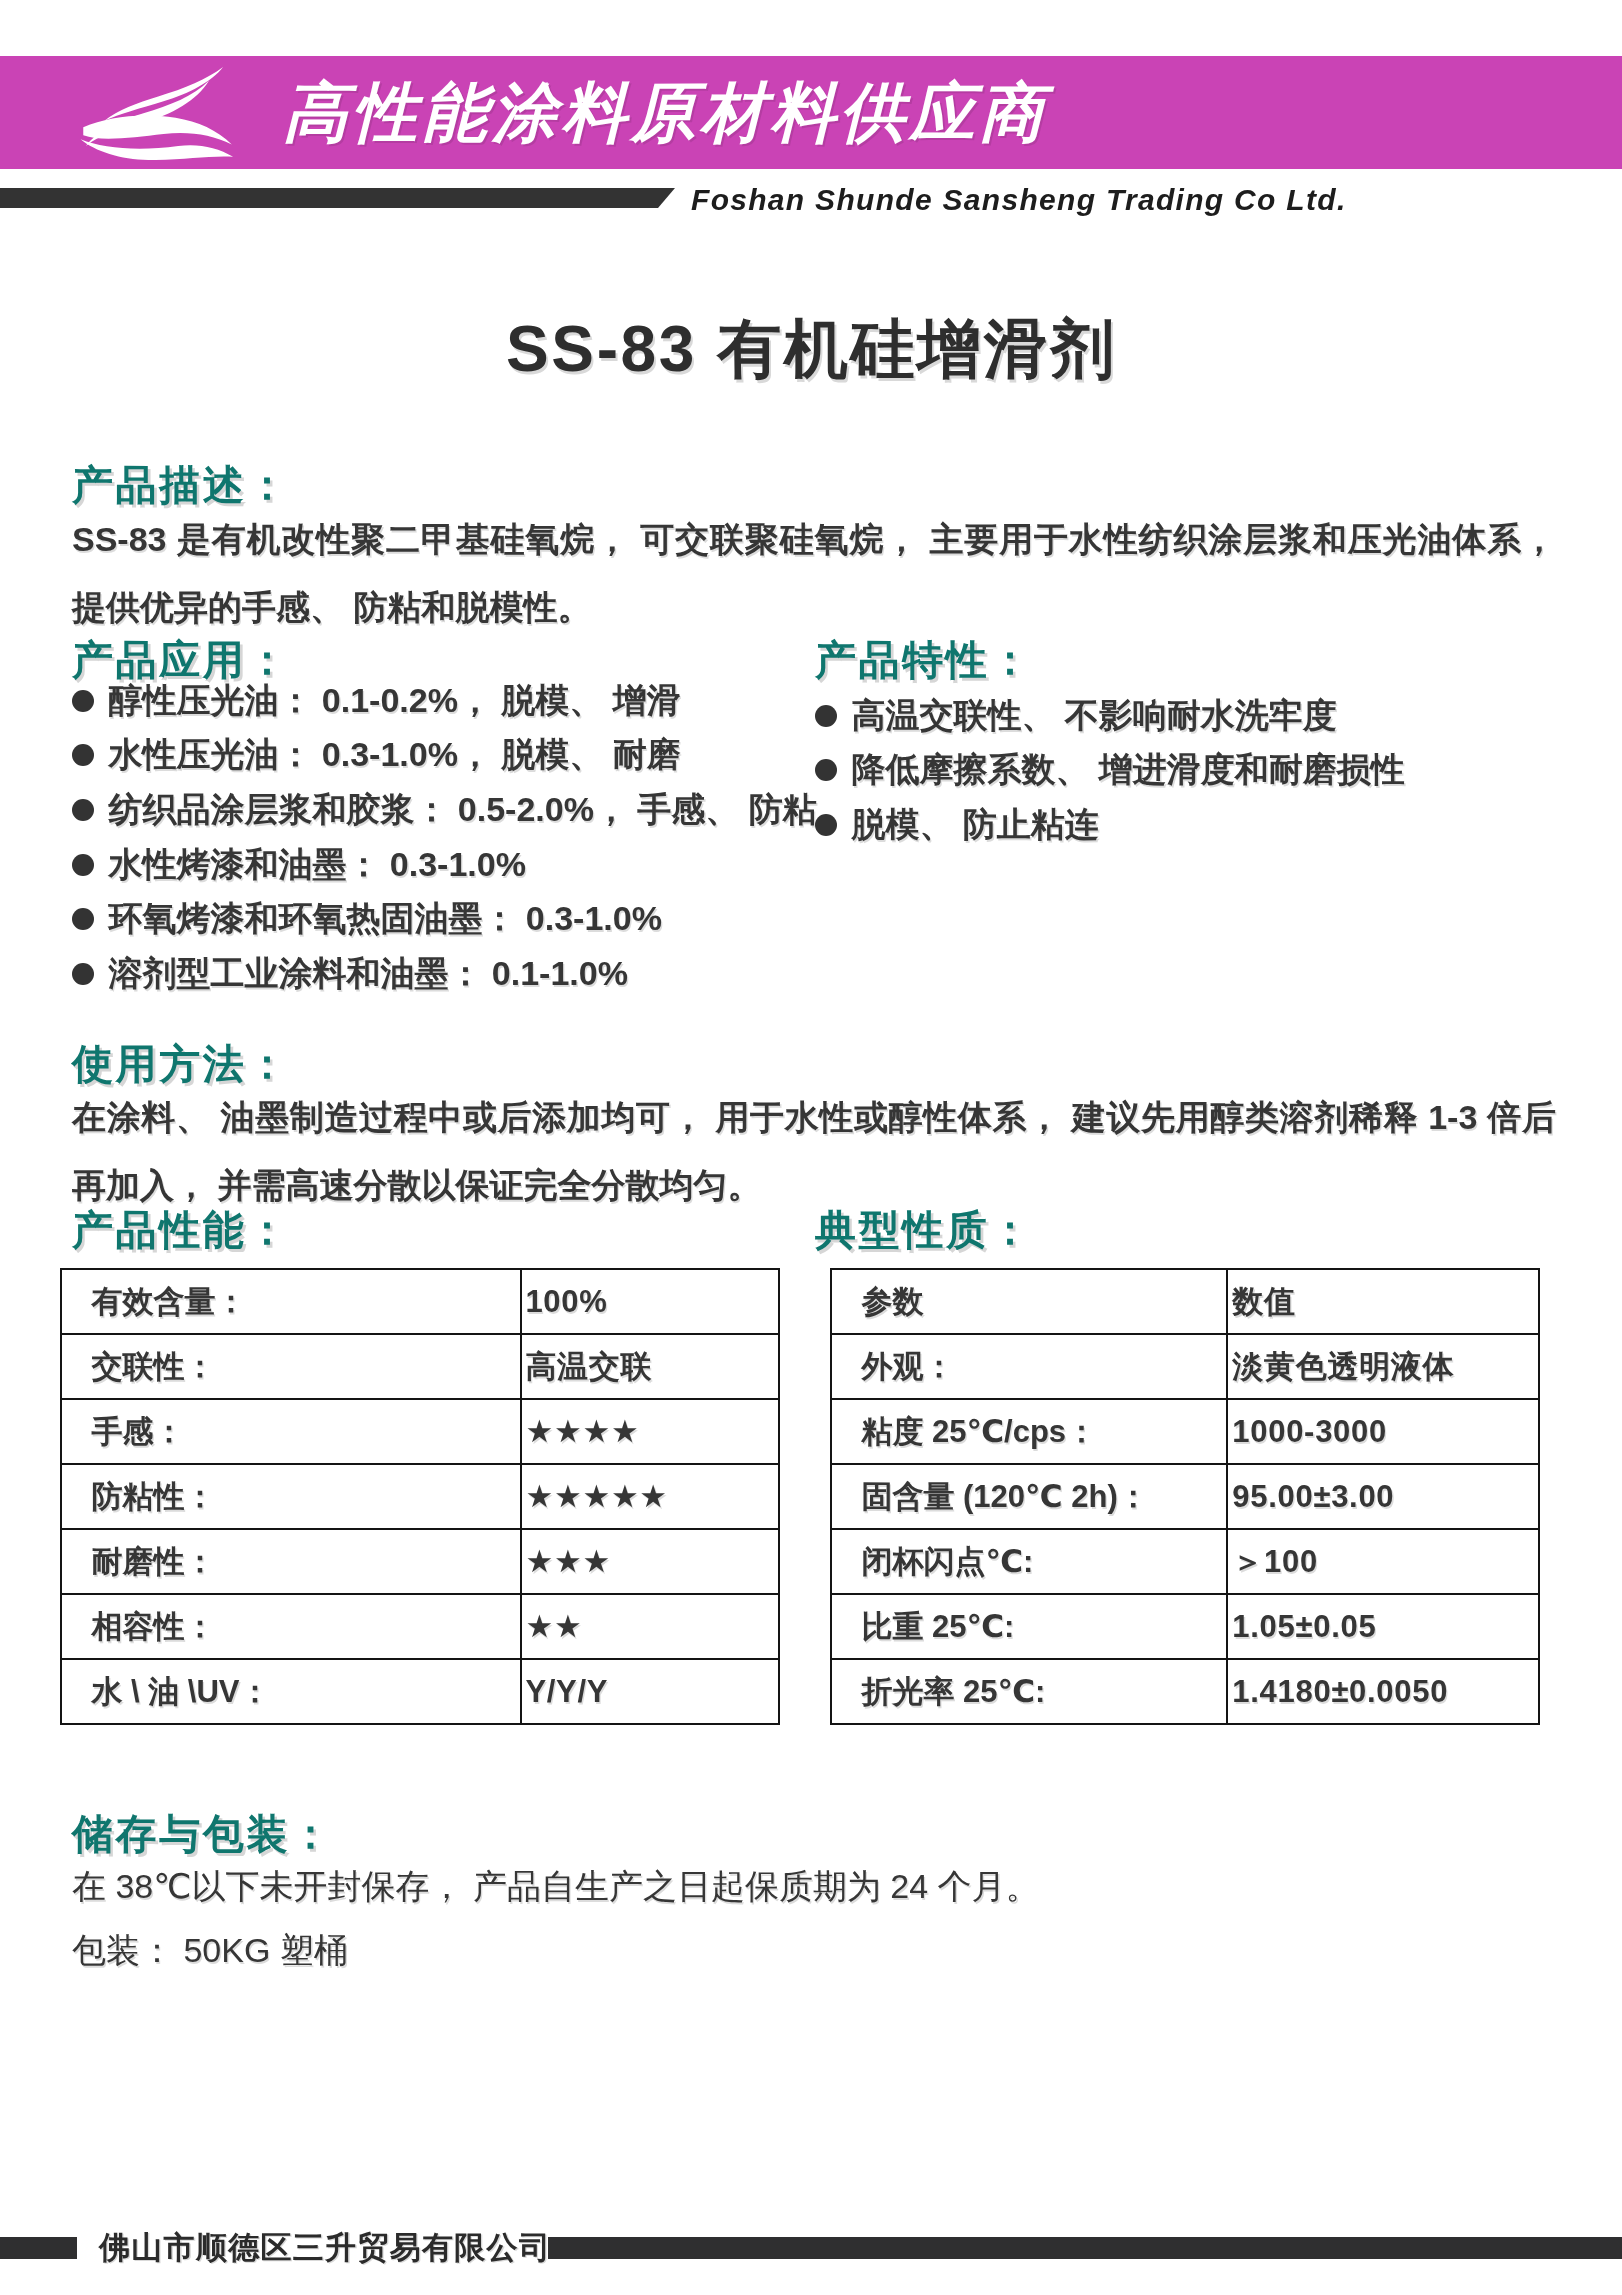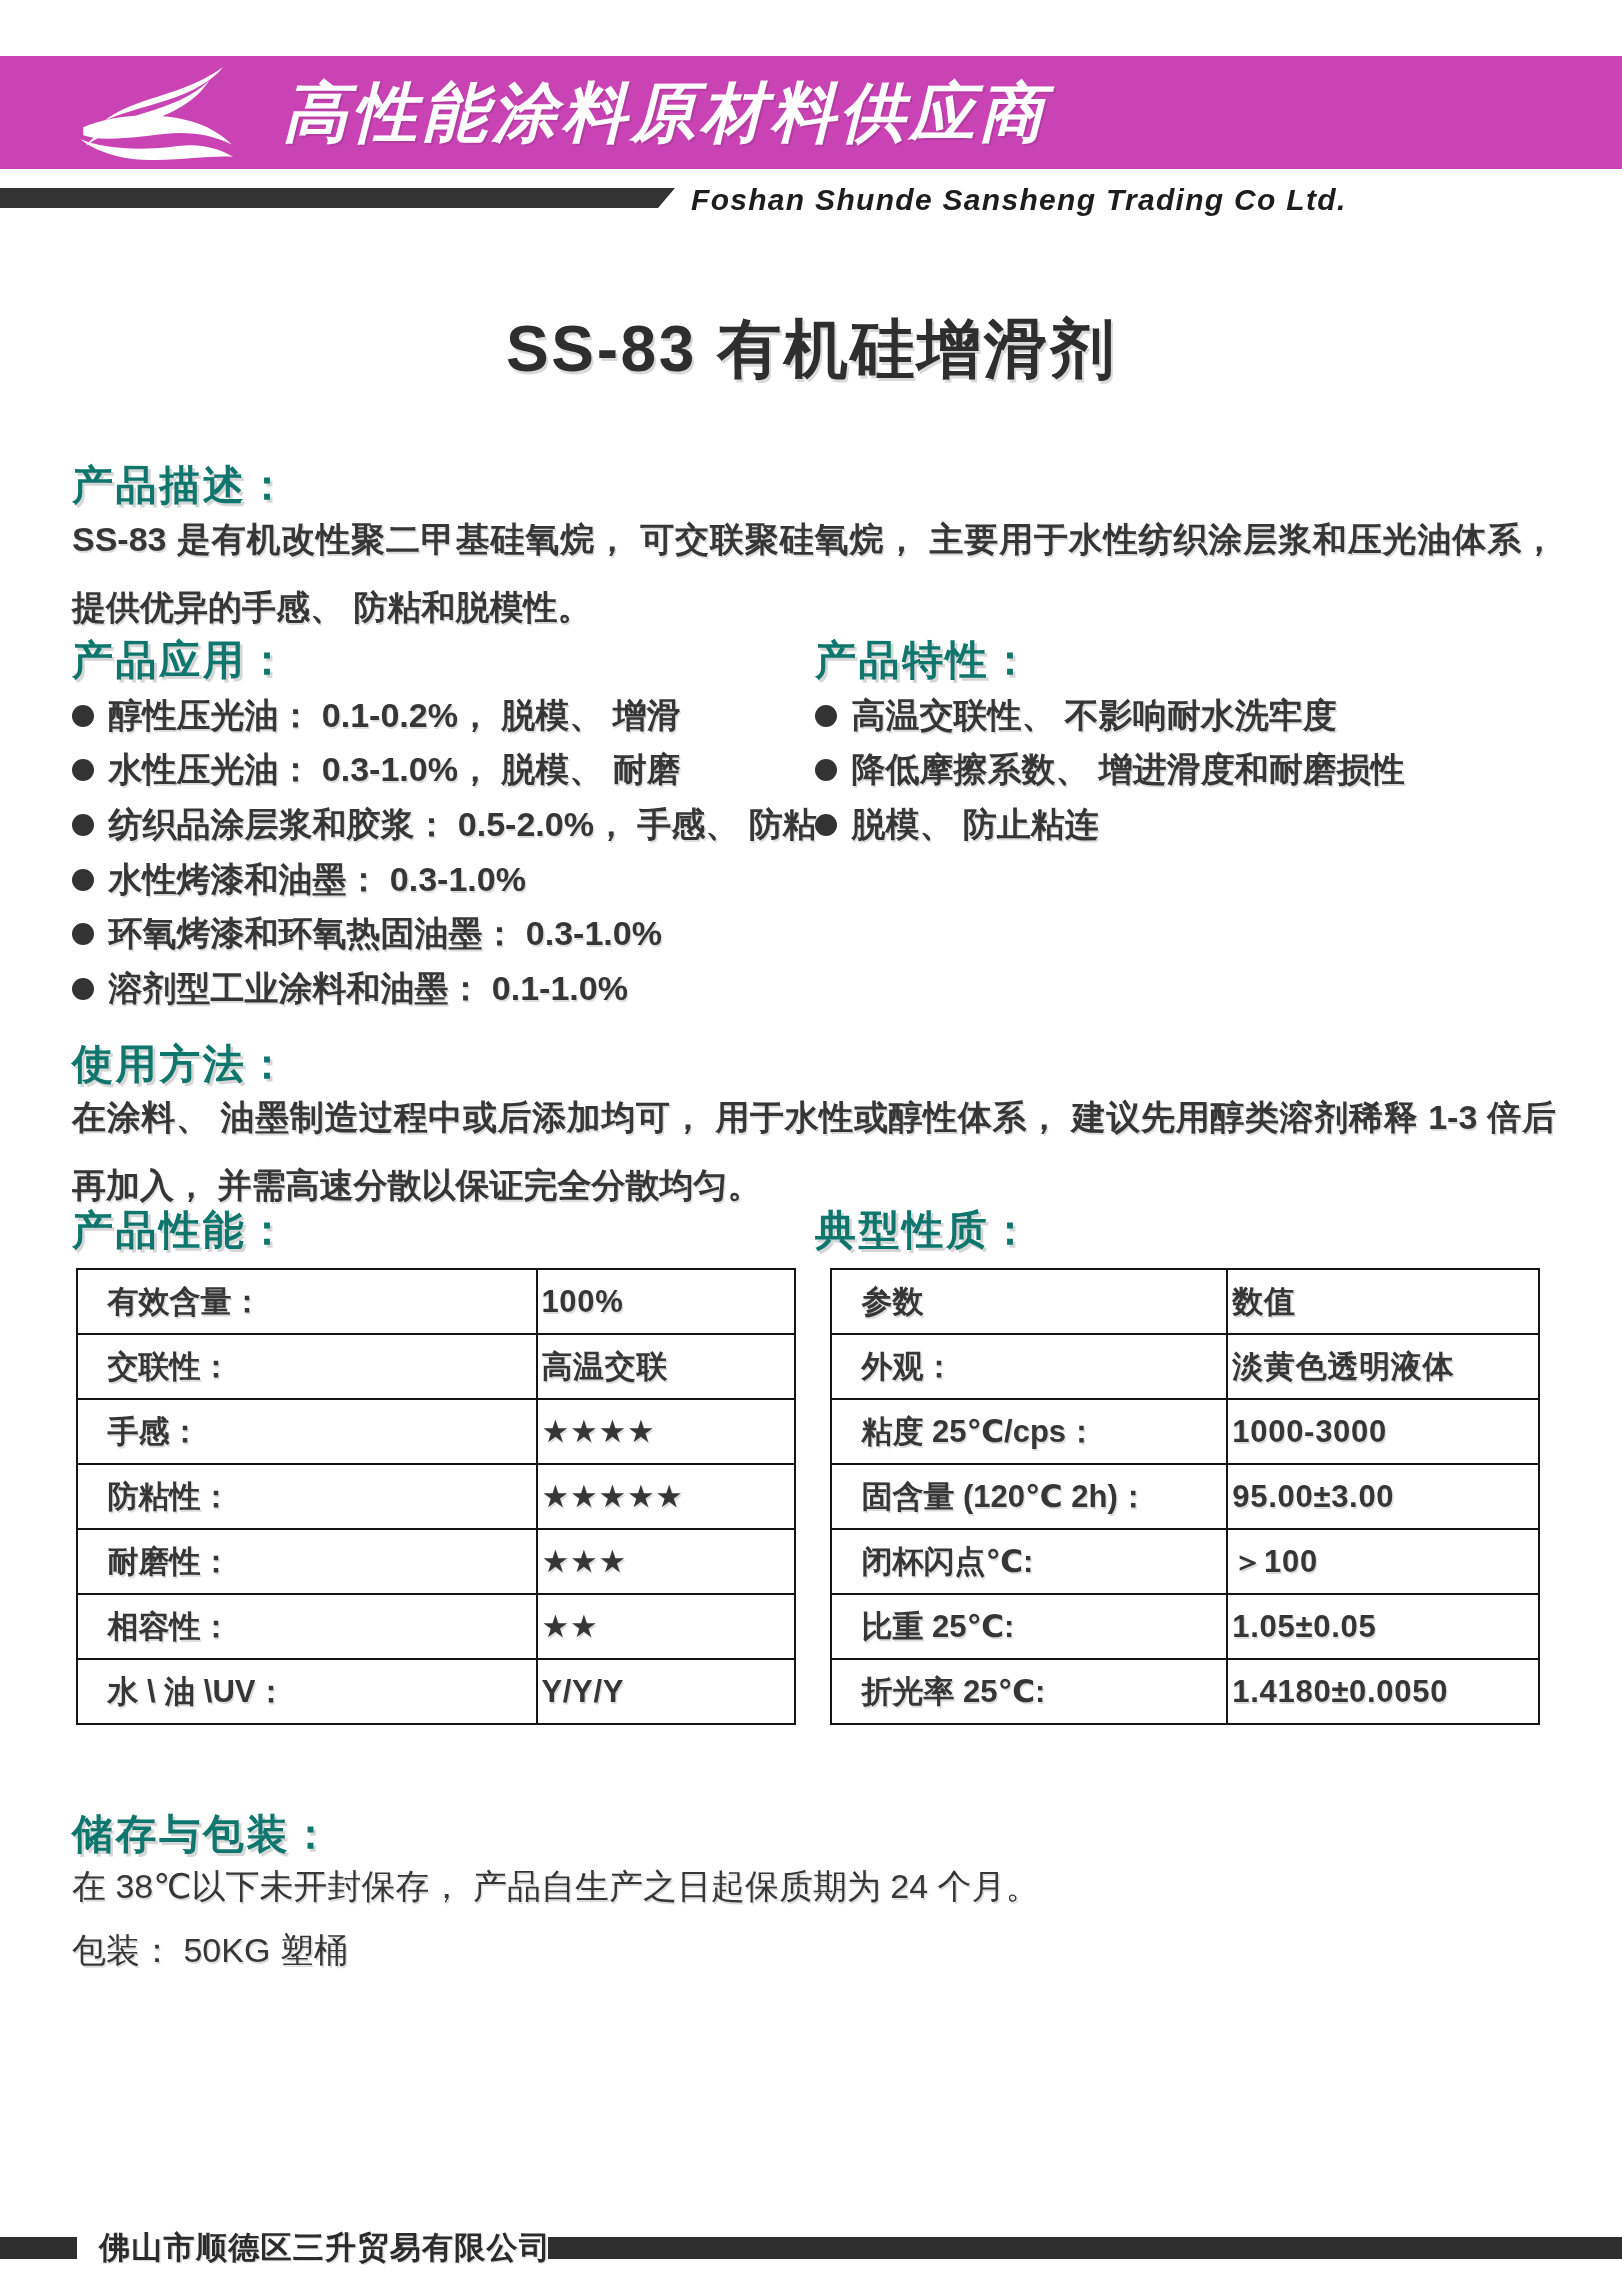--- a/index.html
+++ b/index.html
@@ -74,21 +74,21 @@
   <div class="subtitle">Foshan Shunde Sansheng Trading Co Ltd.</div>
 
   <div class="doc-title">SS-83 有机硅增滑剂</div>
 
   <div class="sec-h" style="left:72px;top:458px;">产品描述：</div>
   <div class="body-text" style="left:72px;top:505px;width:1484px;">SS-83 是有机改性聚二甲基硅氧烷， 可交联聚硅氧烷， 主要用于水性纺织涂层浆和压光油体系， 提供优异的手感、 防粘和脱模性。</div>
 
   <div class="sec-h" style="left:72px;top:633px;">产品应用：</div>
   <div class="sec-h" style="left:815px;top:633px;">产品特性：</div>
 
-  <ul class="bullets" style="left:72px;top:695px;text-align:center;">
+  <ul class="bullets" style="left:72px;top:680px;text-align:center;">
       <li>
       <span class="dot"></span>
       <span>醇性压光油： 0.1-0.2%， 脱模、 增滑</span>
     </li>
       <li>
       <span class="dot"></span>
       <span>水性压光油： 0.3-1.0%， 脱模、 耐磨</span>
     </li>
       <li>
       <span class="dot"></span>
@@ -122,21 +122,21 @@
       <span>脱模、 防止粘连</span>
     </li>
     </ul>
 
   <div class="sec-h" style="left:72px;top:1037px;">使用方法：</div>
   <div class="body-text" style="left:72px;top:1083px;width:1484px;">在涂料、 油墨制造过程中或后添加均可， 用于水性或醇性体系， 建议先用醇类溶剂稀释 1-3 倍后再加入， 并需高速分散以保证完全分散均匀。</div>
 
   <div class="sec-h" style="left:72px;top:1203px;">产品性能：</div>
   <div class="sec-h" style="left:815px;top:1203px;">典型性质：</div>
 
-  <table class="spec" style="left:76px;top:1268px;width:720px;">
+  <table class="spec" style="left:60px;top:1268px;width:720px;">
     <colgroup>
         <col style="width:64%">
         <col style="width:36%">
       </colgroup>
     <tbody>
         <tr>
         <td class="cell-label">有效含量：</td>
         <td class="cell-value">100%</td>
       </tr>
         <tr>

